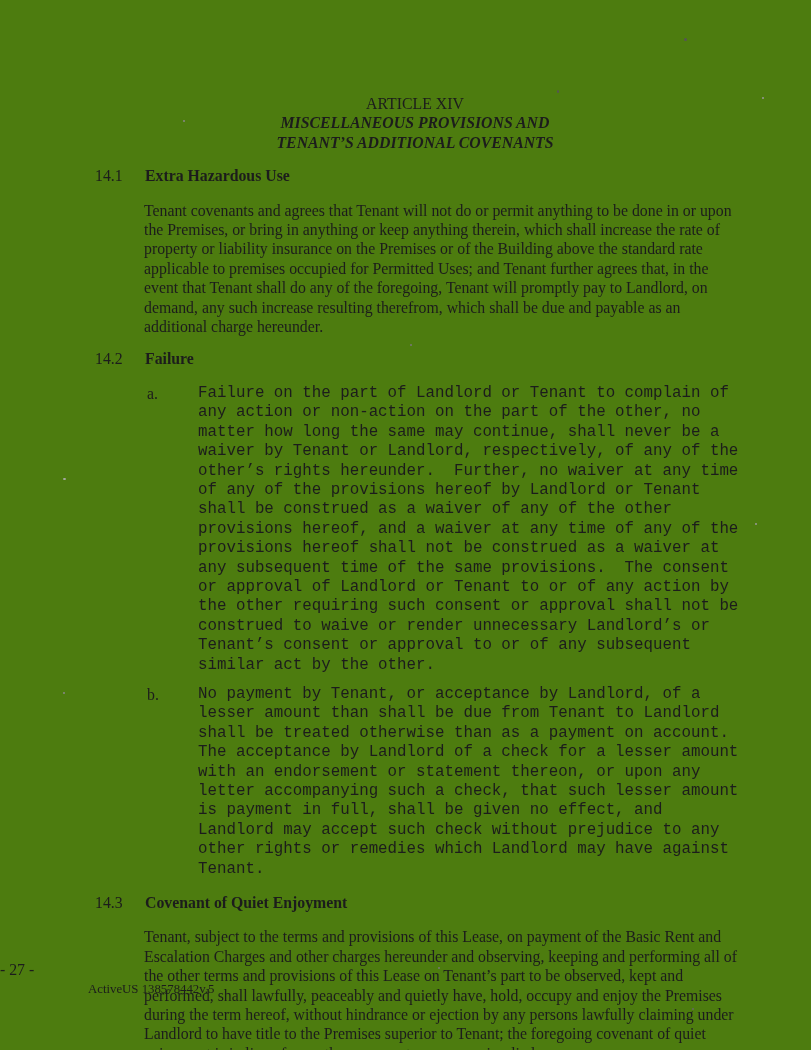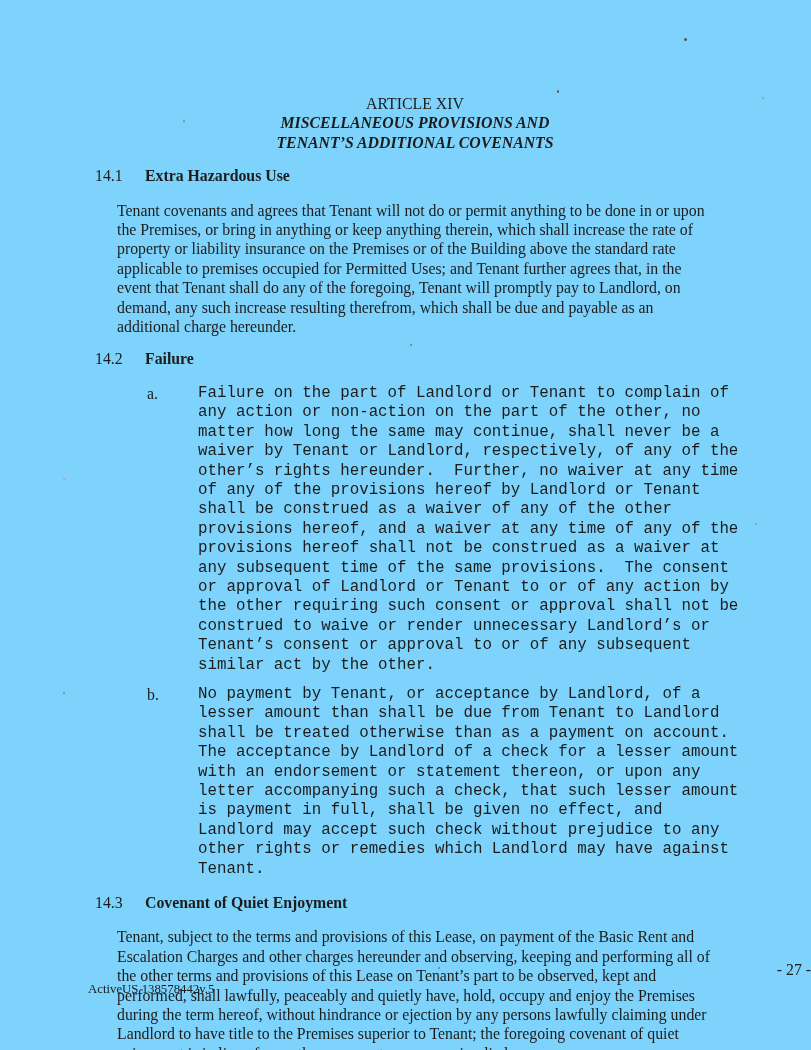--- a/index.html
+++ b/index.html
@@ -4,21 +4,21 @@
 <style>
   html, body {
     margin: 0;
     padding: 0;
     background: #ffffff;
   }
   .page {
     position: relative;
     width: 811px;
     height: 1050px;
-    background: #7dd3fc;
+    background: #4d7c0f;
     font-family: "Liberation Serif", serif;
     color: #1c1c1c;
     overflow: hidden;
   }
   .content {
     position: absolute;
     top: 94px;
     left: 95px;
     width: 650px;
     font-size: 15.8px;
@@ -39,21 +39,21 @@
     margin-bottom: 15px;
   }
   .section-number {
     width: 50px;
     flex: 0 0 50px;
   }
   .section-title {
     font-weight: bold;
   }
   .section-body {
-    margin: 0 0 13px 22px;
+    margin: 0 0 13px 49px;
     width: 600px;
     white-space: pre-wrap;
   }
   .subitem {
     display: flex;
     margin-left: 52px;
     margin-bottom: 10px;
   }
   .subitem-label {
     flex: 0 0 51px;
@@ -62,21 +62,21 @@
   .subitem-text {
     width: 547px;
     white-space: pre-wrap;
     font-family: Liberation Mono, monospace;
   }
   .footer-page-number {
     position: absolute;
     top: 961px;
     left: 0;
     width: 811px;
-    text-align: right;
+    text-align: left;
     font-size: 15.8px;
   }
   .footer-doc-id {
     position: absolute;
     top: 982px;
     left: 88px;
     font-size: 12.8px;
     text-align: right;
   }
   .speck {

